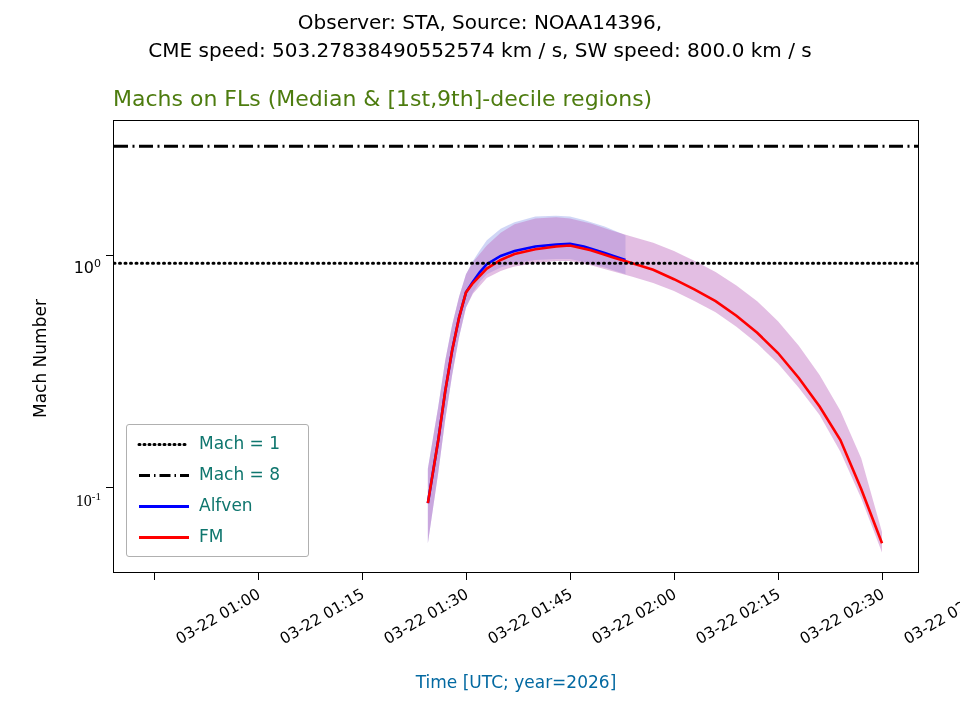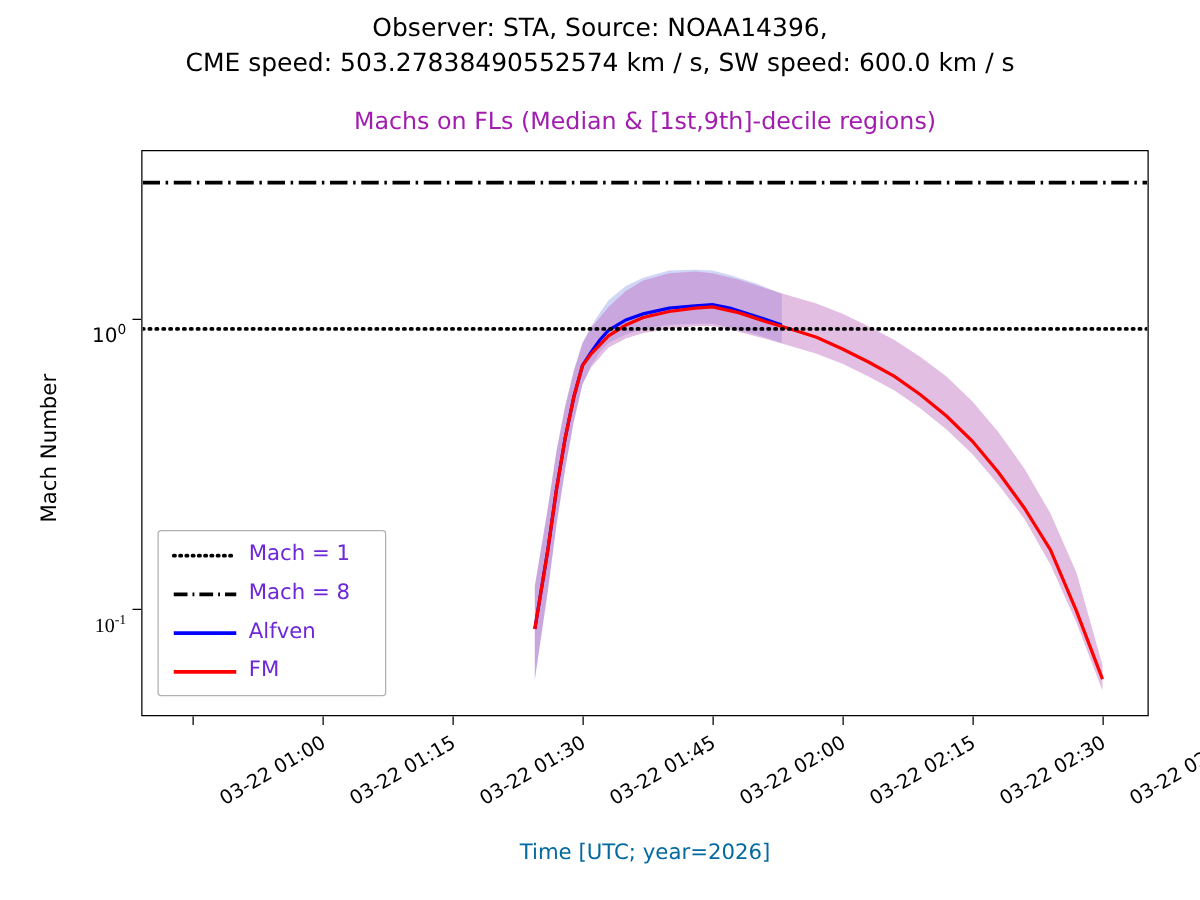--- a/index.html
+++ b/index.html
@@ -30,23 +30,22 @@
     font-size: 20px;
     color: #000;
     line-height: 28px;
     white-space: pre;
   }
   .axtitle {
     position: absolute;
     left: 113px;
     top: 86px;
     width: 806px;
-    text-align: center;
-    font-size: 19px;
-    color: #a21caf;
+    font-size: 22px;
+    color: #4d7c0f;
   }
   #plotbox {
     position: absolute;
     left: 113px;
     top: 120px;
     width: 806px;
     height: 453px;
     border: 1.2px solid #000;
     box-sizing: border-box;
     overflow: hidden;
@@ -112,34 +111,34 @@
     left: 10px;
     top: 0;
     width: 54px;
     height: 31px;
   }
   .legend-text {
     position: absolute;
     left: 72px;
     top: 4px;
     font-size: 17px;
-    color: #6d28d9;
+    color: #0f766e;
     white-space: nowrap;
   }
   .tickmark {
     position: absolute;
     background: #000;
   }
 </style>
 </head>
 <body>
 
 <div id="figure">
 
-  <div class="suptitle"><span>Observer: STA, Source: NOAA14396,</span><br><span>CME speed: 503.27838490552574 km / s, SW speed: 600.0 km / s</span></div>
+  <div class="suptitle"><span>Observer: STA, Source: NOAA14396,</span><br><span>CME speed: 503.27838490552574 km / s, SW speed: 800.0 km / s</span></div>
 
   <div class="axtitle">Machs on FLs (Median &amp; [1st,9th]-decile regions)</div>
 
   <div class="ylabel" style="left:30px; top:418px;">Mach Number</div>
   <div class="xlabel">Time [UTC; year=2026]</div>
 
   <div class="ytick" style="left:43px; top:478px; width:58px;font-family:Liberation Serif, serif;">10<sup style="font-size:11px">-1</sup></div>
   <div class="ytick" style="left:43px; top:245px; width:58px;">10<sup style="font-size:11px">0</sup></div>
 
   <div class="tickmark" style="left:106px; top:487px; width:7px; height:1.3px;"></div>

